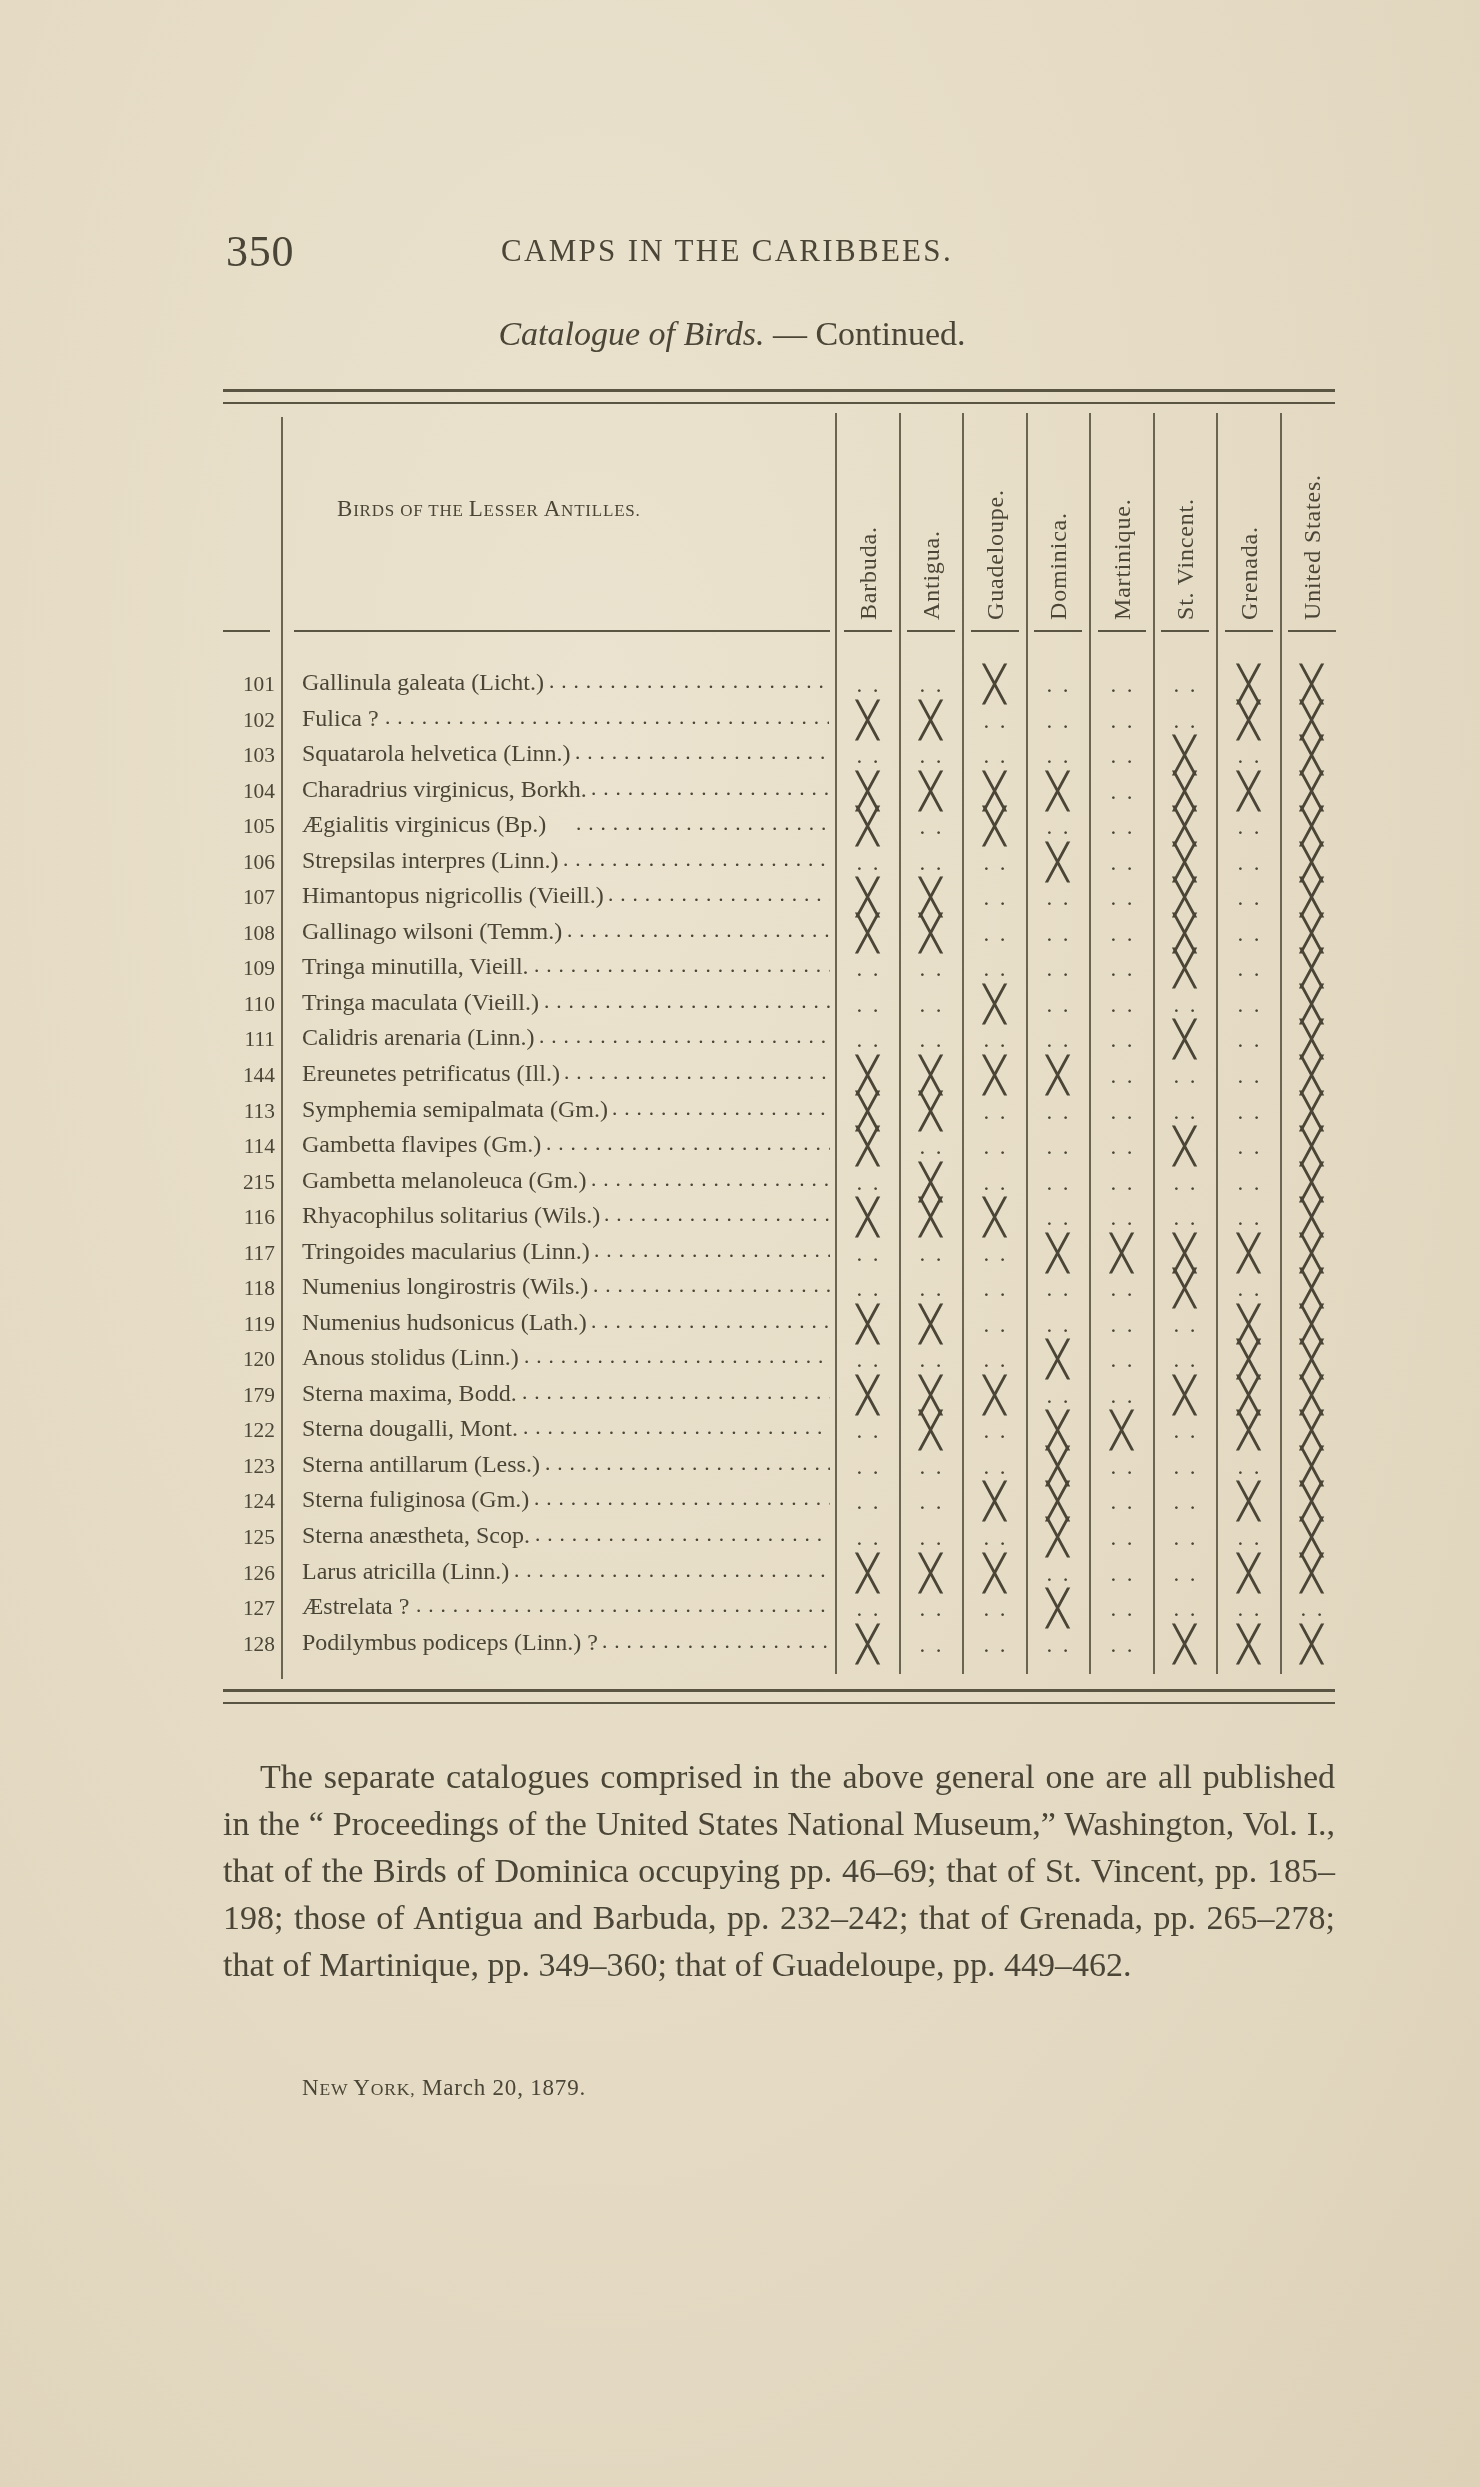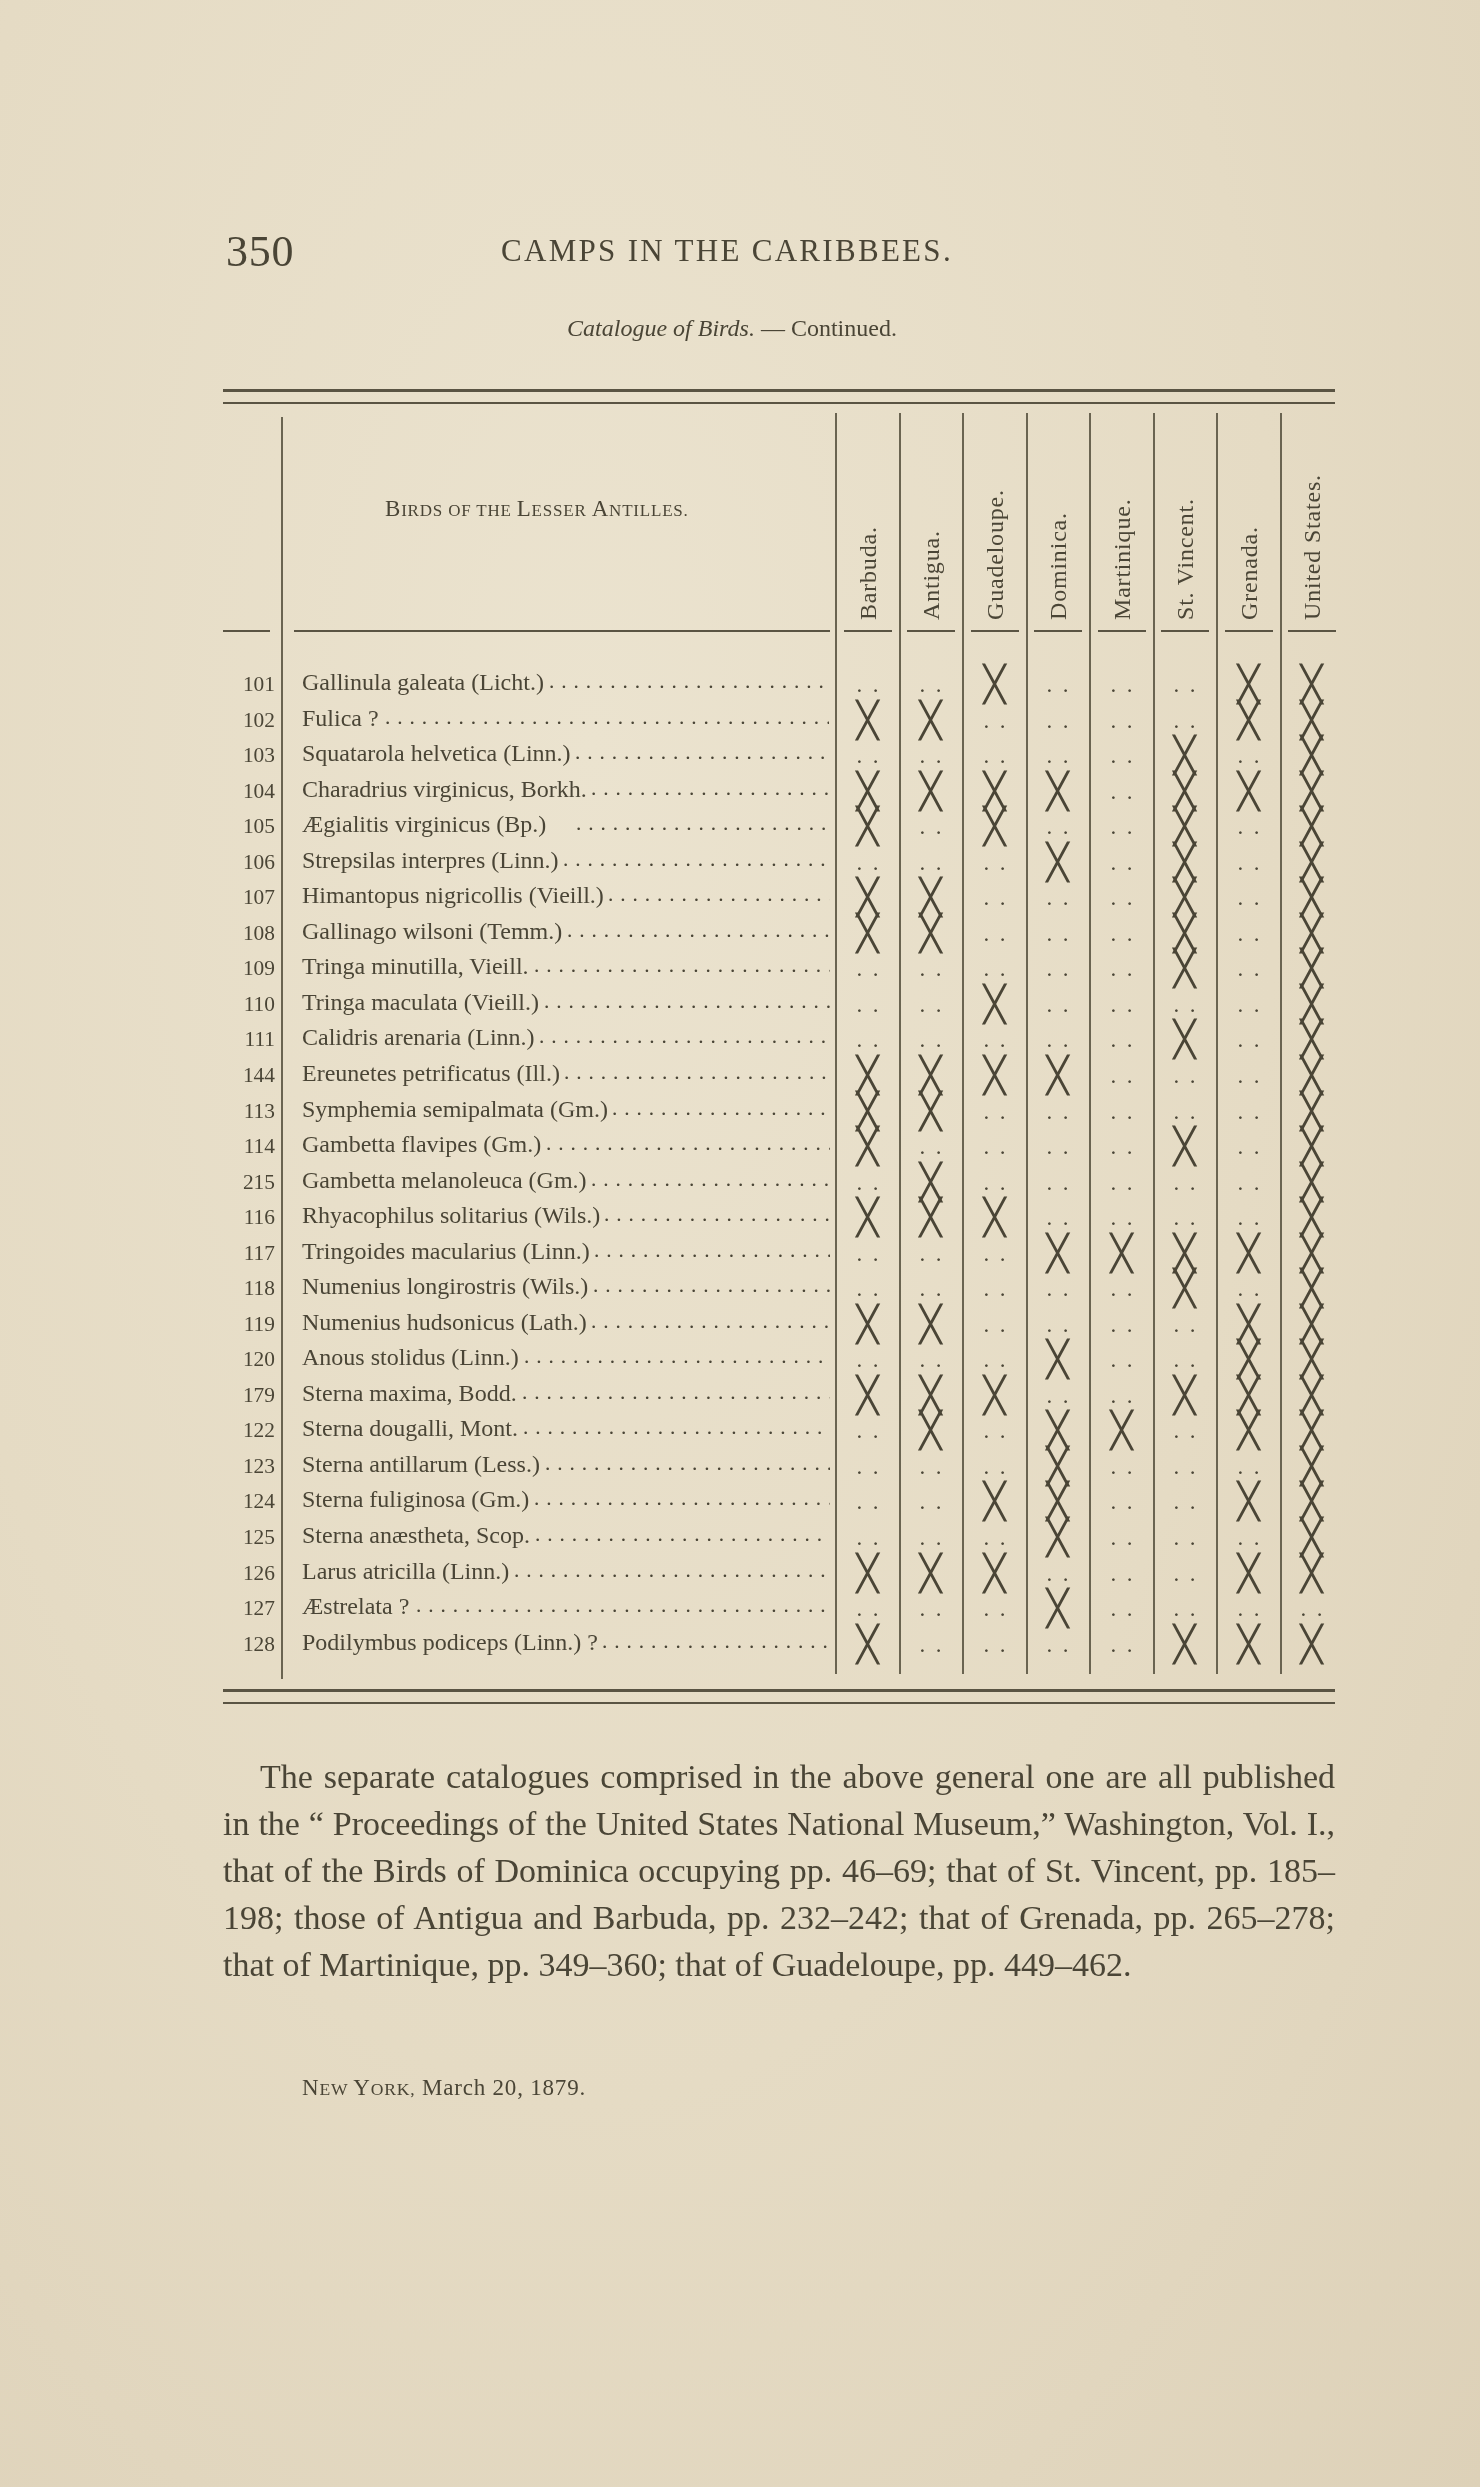--- a/index.html
+++ b/index.html
@@ -7,29 +7,29 @@
     width: 1480px; height: 2487px;
     background: #e6dcc6;
     background-image: radial-gradient(ellipse at 40% 30%, #ebe3cf 0%, #e5dbc4 55%, #ddd1b8 100%);
     color: #4a4536;
     font-family: "Liberation Serif", "DejaVu Serif", serif;
     position: relative; overflow: hidden;
   }
   .abs { position: absolute; }
   .page-number { left: 226px; top: 226px; font-size: 44px; letter-spacing: 0.8px; }
   .running-title { left: 501px; top: 233px; font-size: 31px; letter-spacing: 2.3px; font-weight: normal; }
-  .subtitle { left: 0; width: 1464px; top: 315px; text-align: center; font-size: 24px; }
+  .subtitle { left: 0; width: 1464px; top: 315px; text-align: center; font-size: 34px; }
   .subtitle .it { font-style: italic; }
 
   .rule { background: #5a5443; height: 3.1px; }
   .rule.thin { height: 1.5px; }
 
   
   .vline { width: 1.5px; background: #6a6451; }
-  .header-left { left: 337px; top: 496px; font-size: 23px; letter-spacing: 0.8px; margin-left: 48px; }
+  .header-left { left: 337px; top: 496px; font-size: 23px; letter-spacing: 0.8px; }
   .header-left .sc { font-size: 17px; }
   .col-head {
     writing-mode: vertical-rl; transform: rotate(180deg);
     font-size: 24px; letter-spacing: 0.8px; white-space: nowrap;
     display: flex; align-items: center;
   }
   .row { position: absolute; left: 214px; height: 35px; width: 1125px; }
   .row .num { position: absolute; left: 0; width: 61px; text-align: right; font-size: 21.4px; top: 4.6px; }
   .row .name { position: absolute; left: 88px; font-size: 24px; top: 1.5px; white-space: nowrap; }
   .row .leader { position: absolute; font-size: 21.4px; top: 1.5px; letter-spacing: 6.9px; white-space: nowrap; overflow: hidden; text-align: right; }

